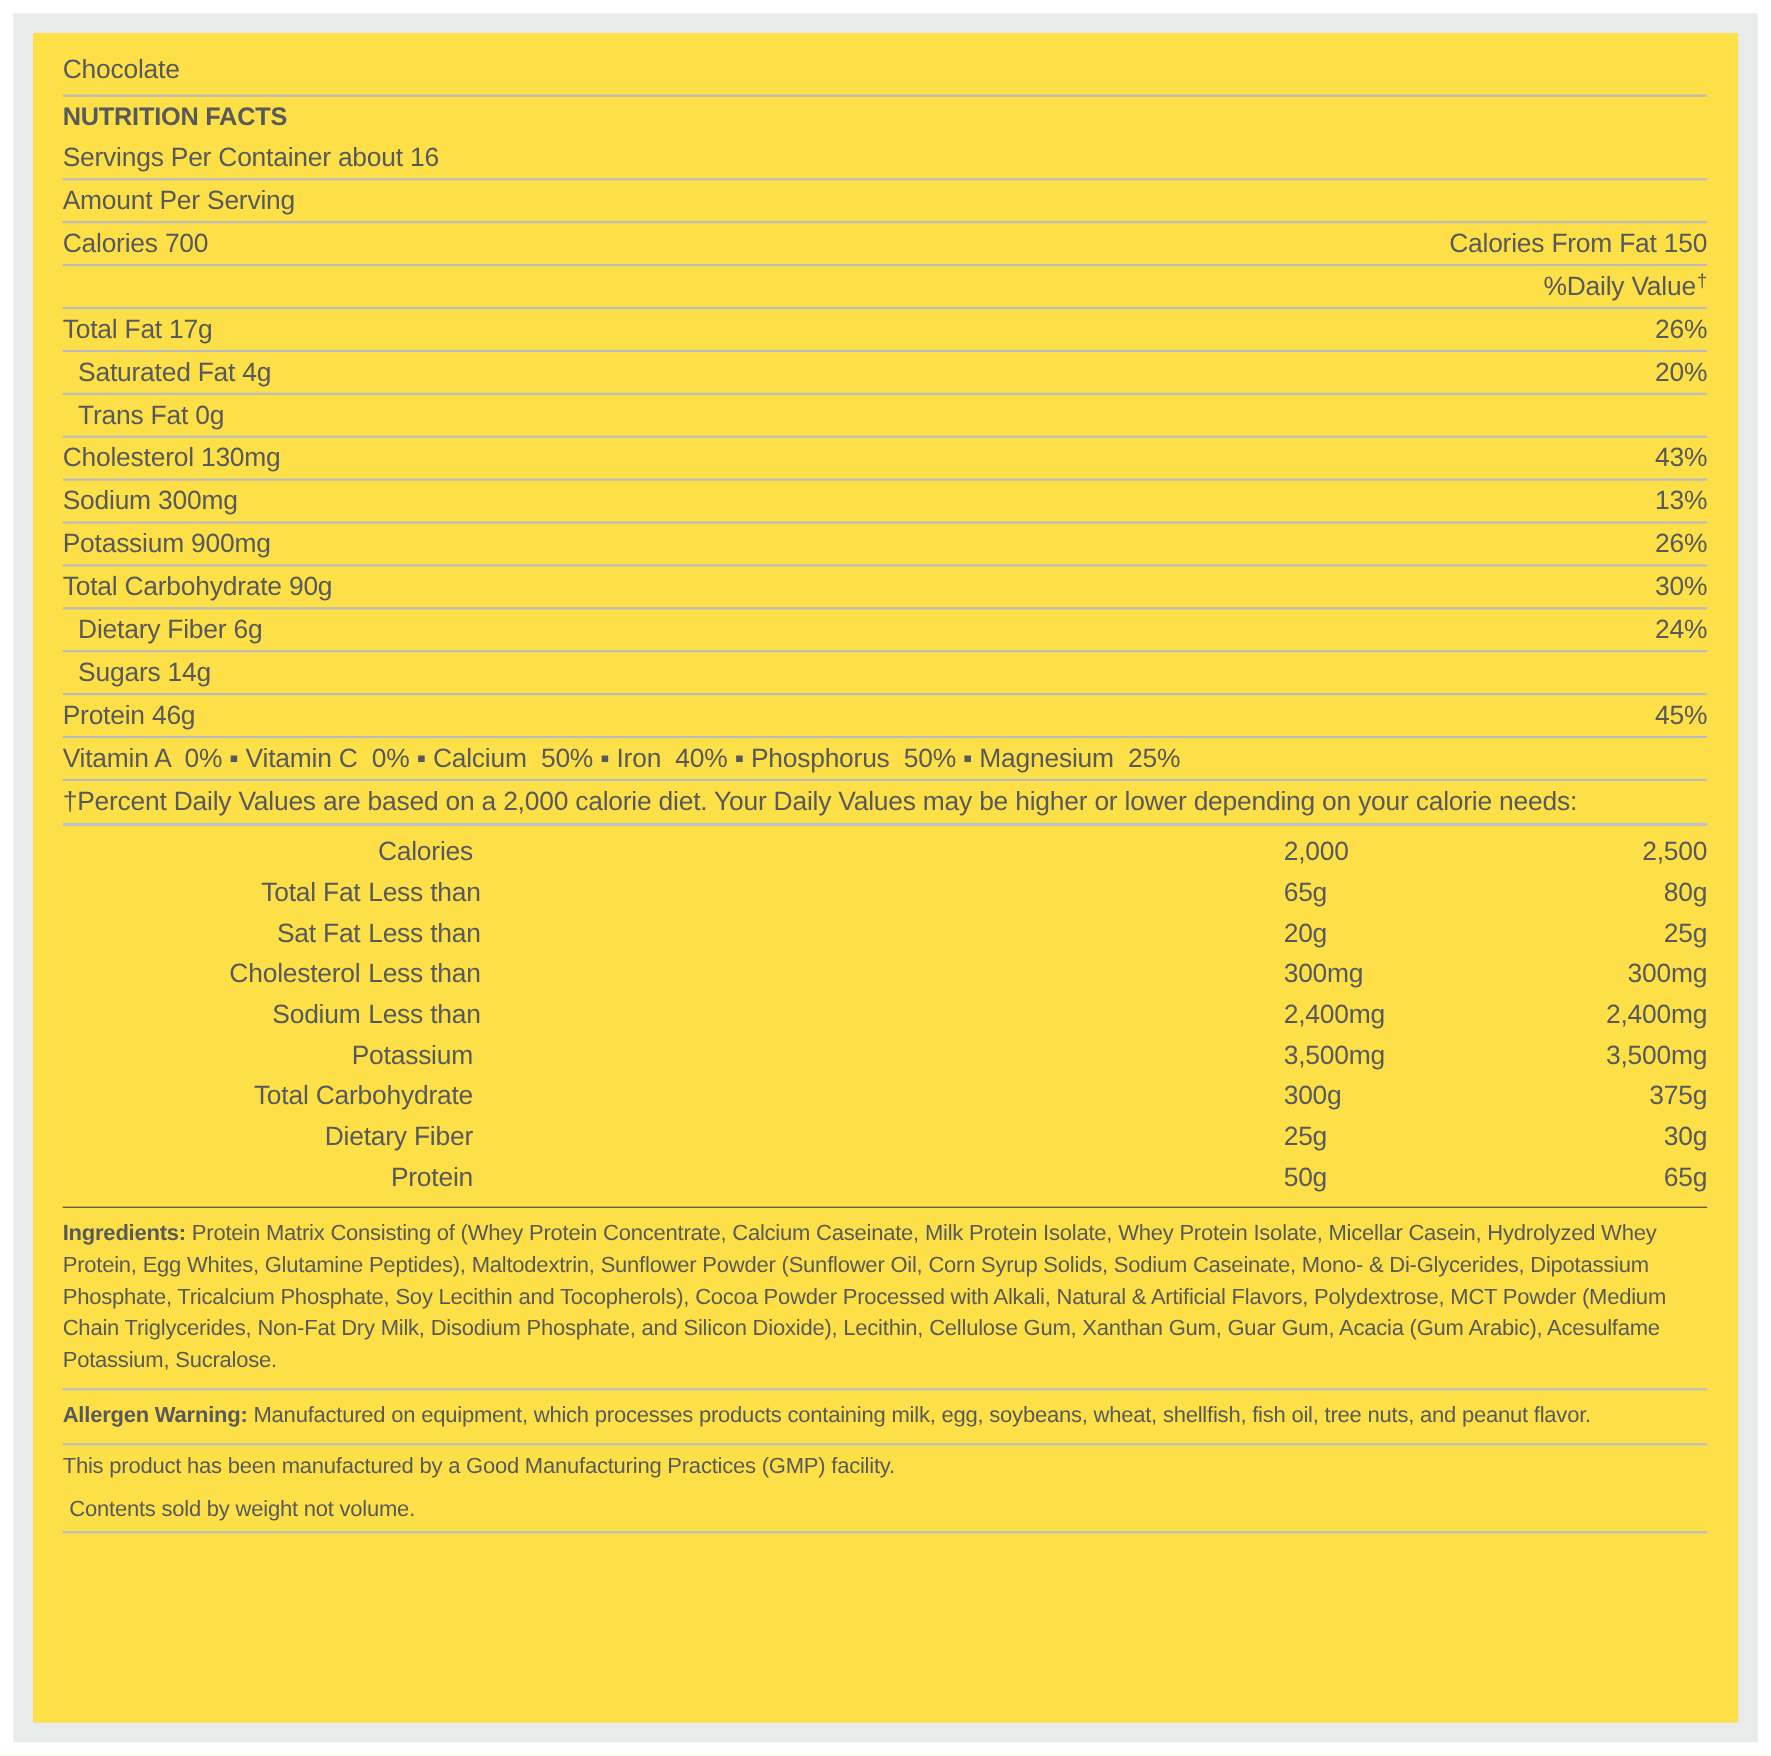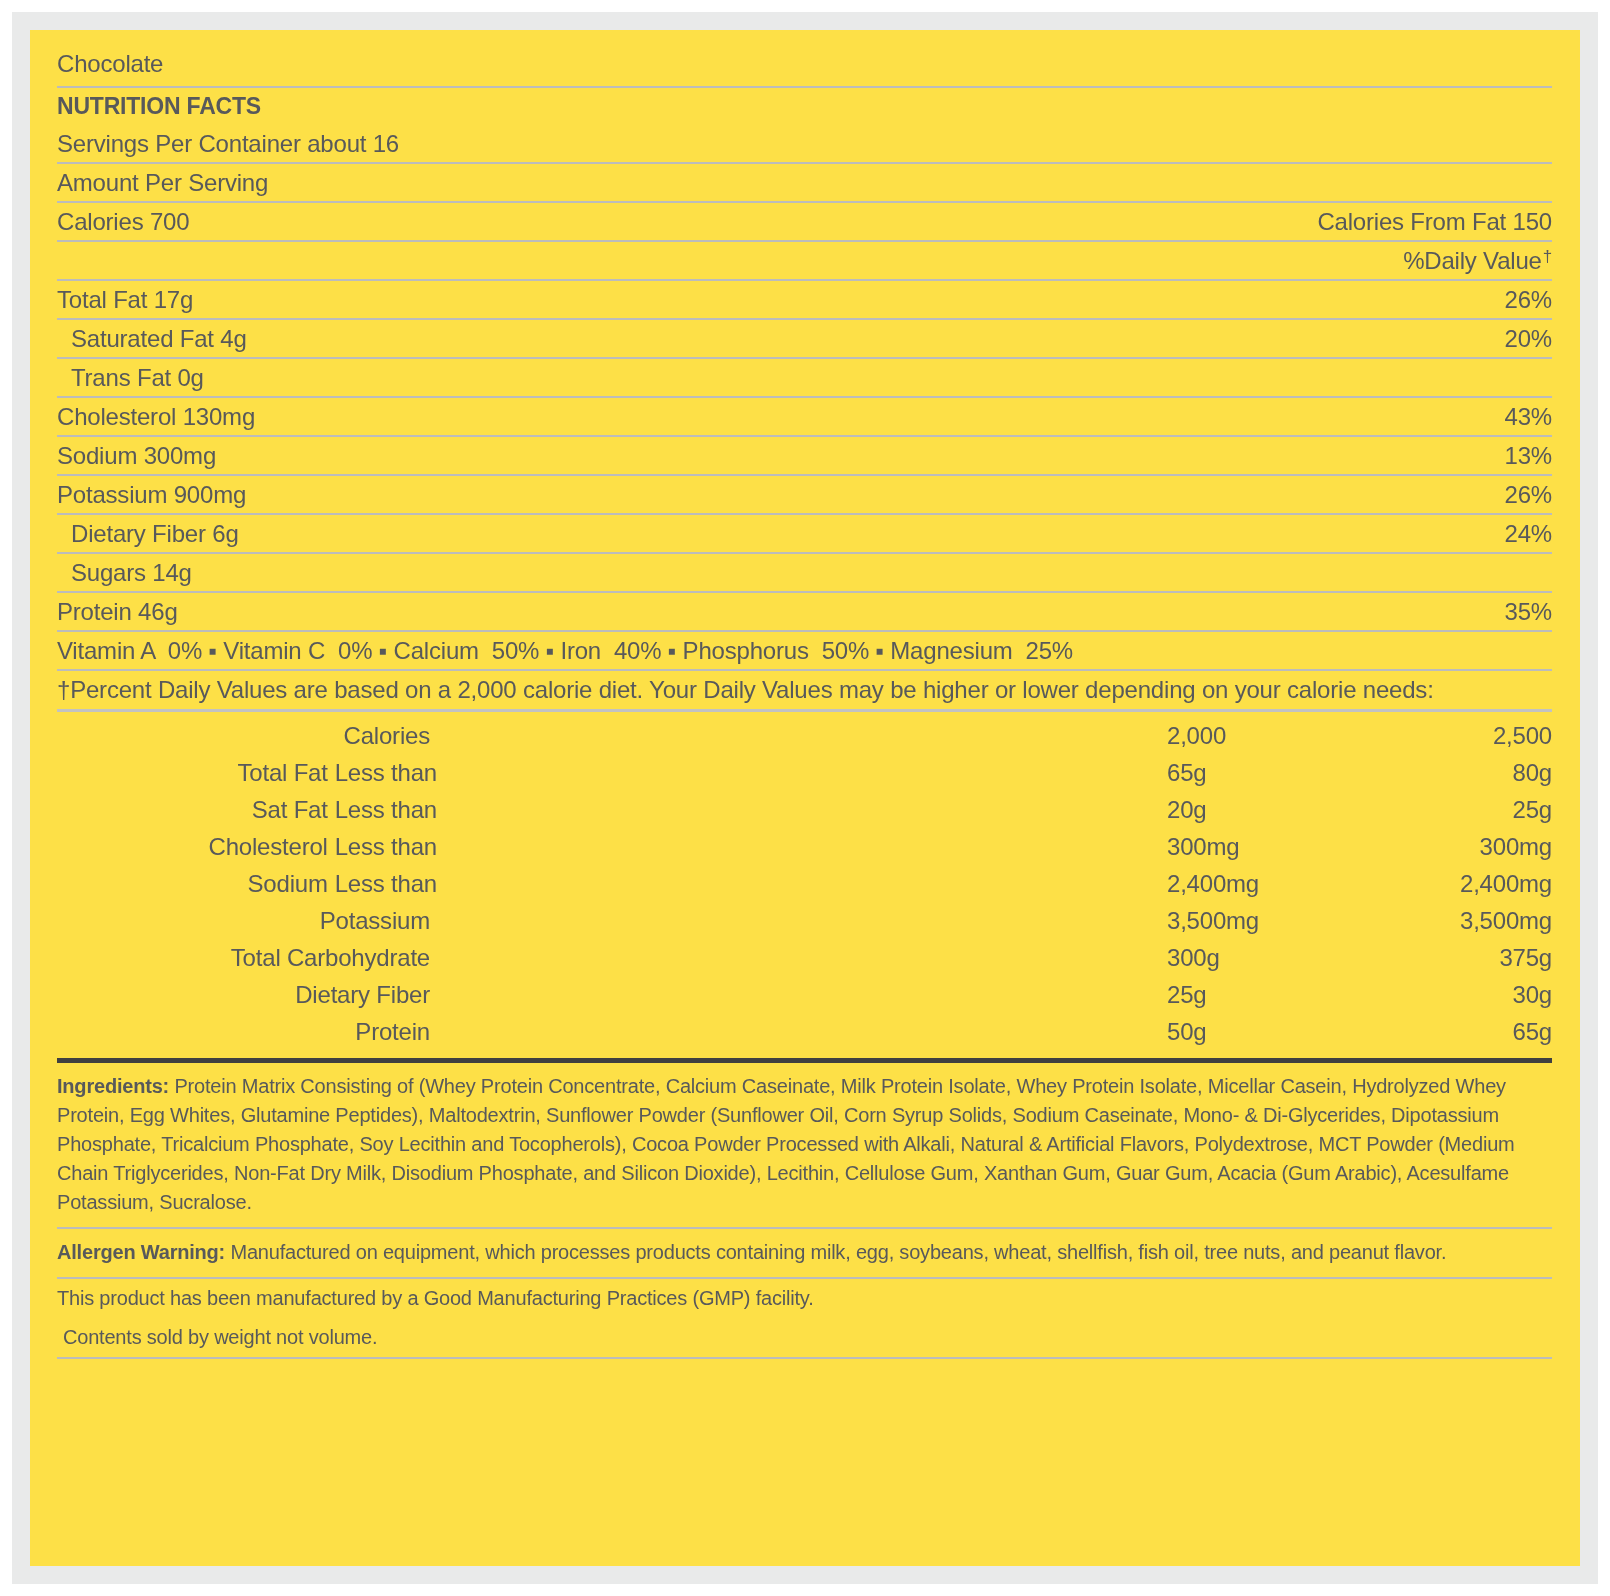--- a/index.html
+++ b/index.html
@@ -49,21 +49,21 @@
   }
   .vitamins {
     white-space: pre-wrap;
   }
   .footnote-row {
     border-bottom: 3px solid #c2c2c2;
     min-height: 38px;
   }
   
   .dv-table {
-    border-bottom: 5px solid #404040;
+    border-bottom: 1px solid #404040;
     padding: 5px 0 8px 0;
   }
   .dv-row {
     display: grid;
     grid-template-columns: 380px 730px 193px auto;
     align-items: center;
     min-height: 37px;
     font-size: 24px;
   }
   .dv-row .lbl { text-align: right; grid-column: 1; }
@@ -136,31 +136,35 @@
       <span class="right">43%</span>
     </div>
     <div class="row">
       <span class="left">Sodium 300mg</span>
       <span class="right">13%</span>
     </div>
     <div class="row">
       <span class="left">Potassium 900mg</span>
       <span class="right">26%</span>
     </div>
+    <div class="row">
+      <span class="left">Total Carbohydrate 90g</span>
+      <span class="right">30%</span>
+    </div>
     <div class="row sub">
       <span class="left">Dietary Fiber 6g</span>
       <span class="right">24%</span>
     </div>
     <div class="row sub">
       <span class="left">Sugars 14g</span>
       <span class="right"></span>
     </div>
     <div class="row">
       <span class="left">Protein 46g</span>
-      <span class="right">35%</span>
+      <span class="right">45%</span>
     </div>
 
     <div class="row">
       <span class="left vitamins">Vitamin A  0% ▪ Vitamin C  0% ▪ Calcium  50% ▪ Iron  40% ▪ Phosphorus  50% ▪ Magnesium  25%</span>
     </div>
 
     <div class="row footnote-row">
       <span class="left">†Percent Daily Values are based on a 2,000 calorie diet. Your Daily Values may be higher or lower depending on your calorie needs:</span>
     </div>
 

